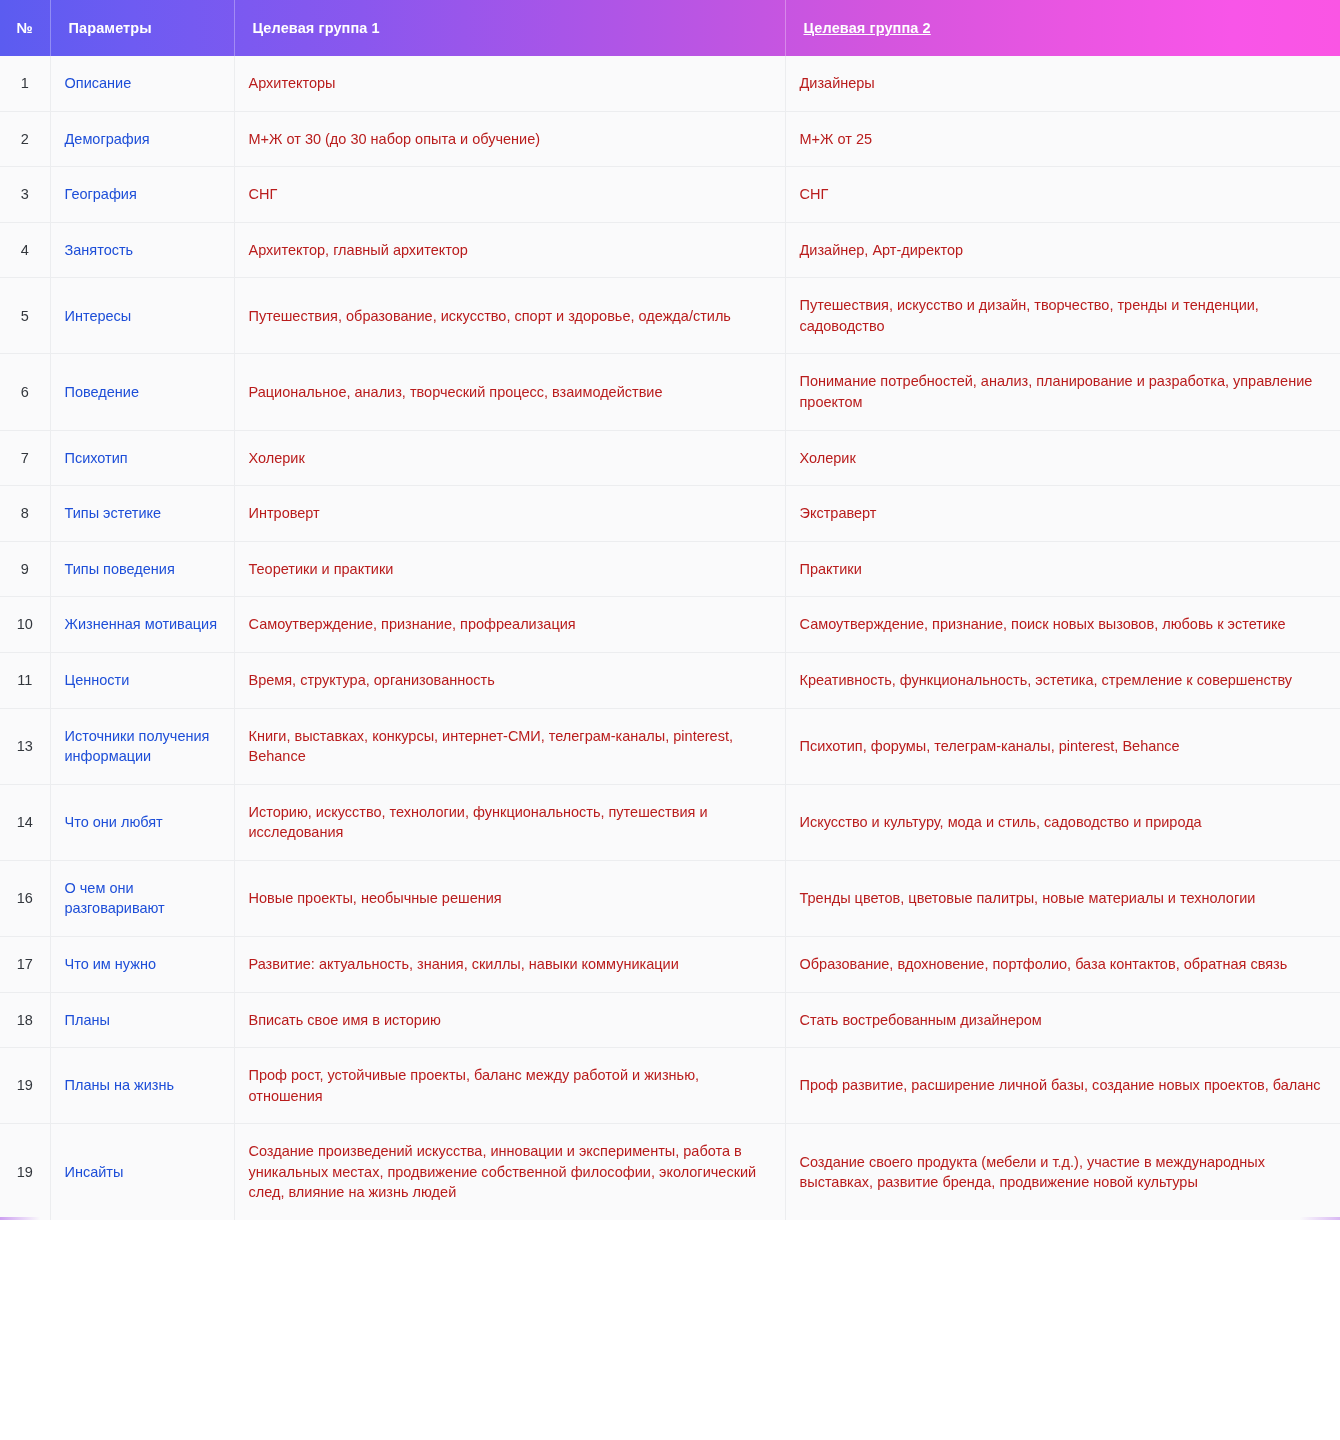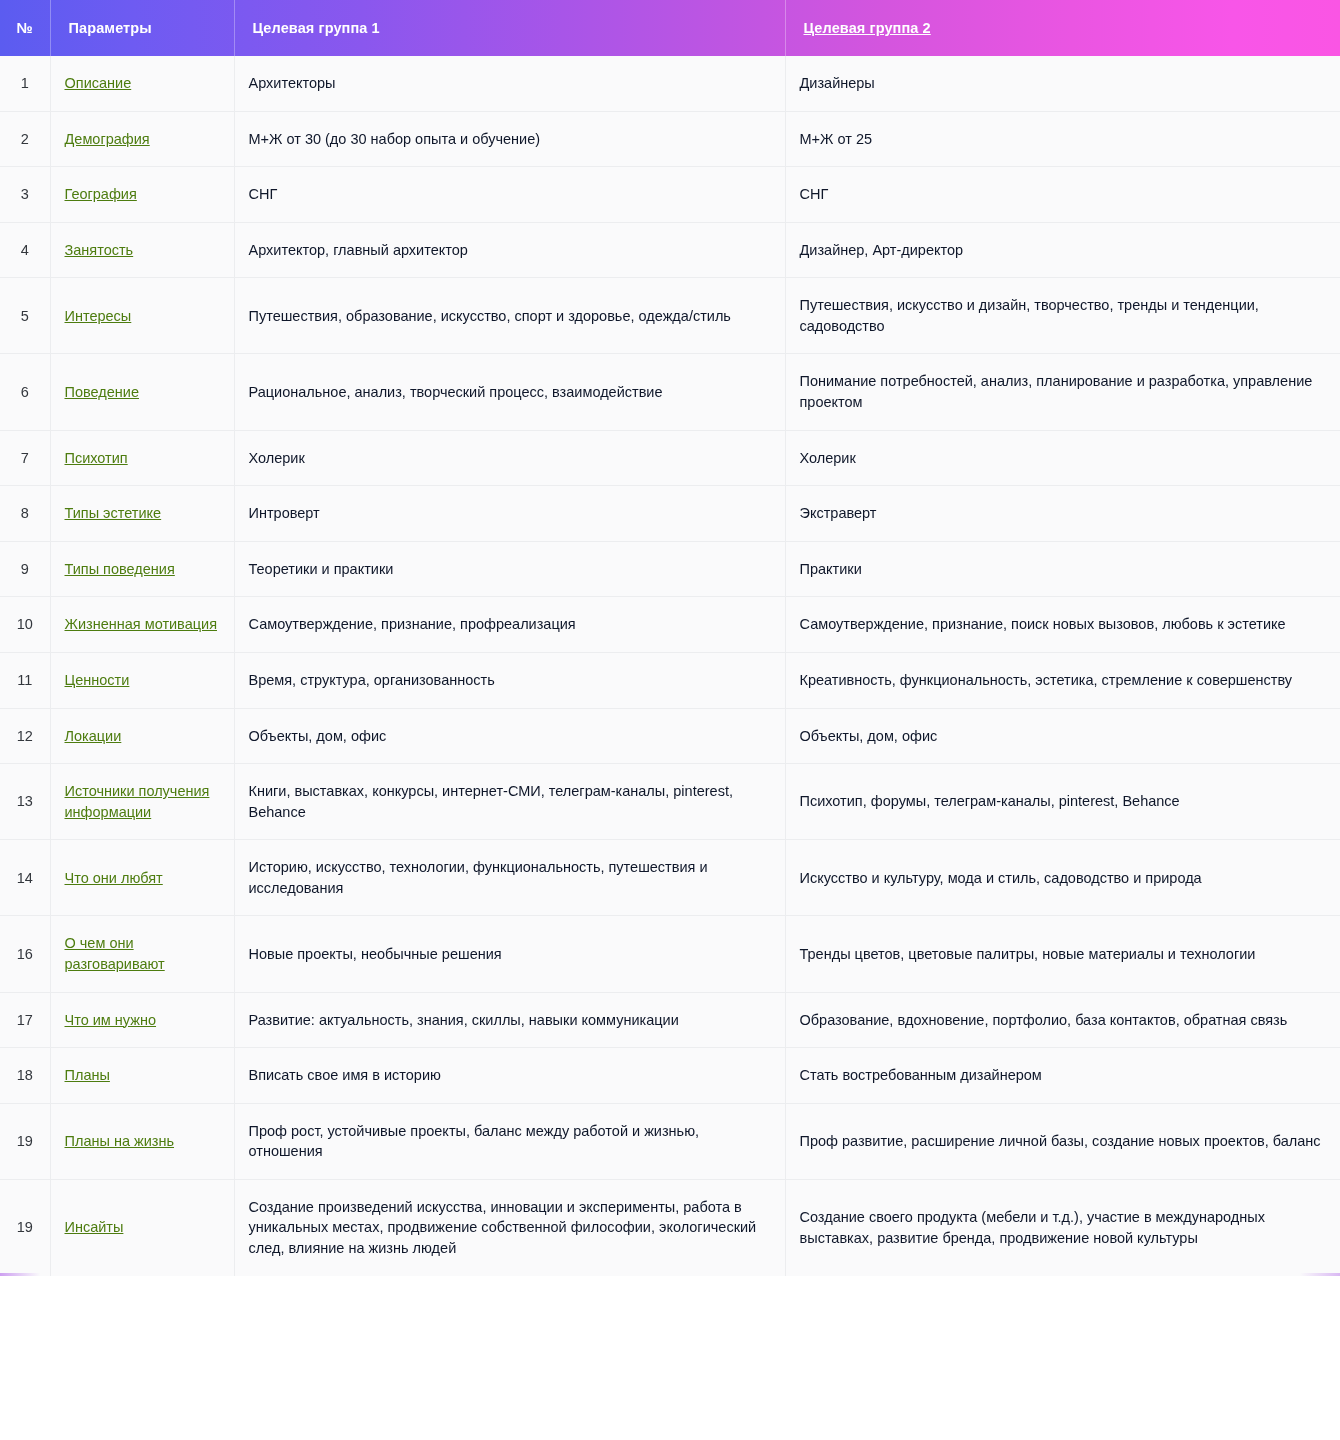--- a/index.html
+++ b/index.html
@@ -85,25 +85,24 @@
   }
   tbody td:last-child { border-right: none; margin-left: 17px; }
 
   td.cell-num {
     text-align: center;
     padding: 17px 6px;
     color: #33373D;
     font-size: 14.5px;
   }
   td.cell-param {
-    color: #4d7c0f;
-    text-decoration: underline;
+    color: #1d4ed8;
   }
   td.cell-g1, td.cell-g2 {
-    color: #0f172a;
+    color: #b91c1c;
   }
 
   
   .bottom-sliver {
     position: absolute;
     left: 0;
     bottom: 0;
     width: 1340px;
     height: 3px;
     background: linear-gradient(90deg,
@@ -194,26 +193,20 @@
           <td class="cell-g1">Самоутверждение, признание, профреализация</td>
           <td class="cell-g2">Самоутверждение, признание, поиск новых вызовов, любовь к эстетике</td>
         </tr>
         <tr class="ta-row">
           <td class="cell-num">11</td>
           <td class="cell-param">Ценности</td>
           <td class="cell-g1">Время, структура, организованность</td>
           <td class="cell-g2">Креативность, функциональность, эстетика, стремление к совершенству</td>
         </tr>
         <tr class="ta-row">
-          <td class="cell-num">12</td>
-          <td class="cell-param">Локации</td>
-          <td class="cell-g1">Объекты, дом, офис</td>
-          <td class="cell-g2">Объекты, дом, офис</td>
-        </tr>
-        <tr class="ta-row">
           <td class="cell-num">13</td>
           <td class="cell-param">Источники получения информации</td>
           <td class="cell-g1">Книги, выставках, конкурсы, интернет-СМИ, телеграм-каналы, pinterest, Behance</td>
           <td class="cell-g2">Психотип, форумы, телеграм-каналы, pinterest, Behance</td>
         </tr>
         <tr class="ta-row">
           <td class="cell-num">14</td>
           <td class="cell-param">Что они любят</td>
           <td class="cell-g1">Историю, искусство, технологии, функциональность, путешествия и исследования</td>
           <td class="cell-g2">Искусство и культуру, мода и стиль, садоводство и природа</td>

